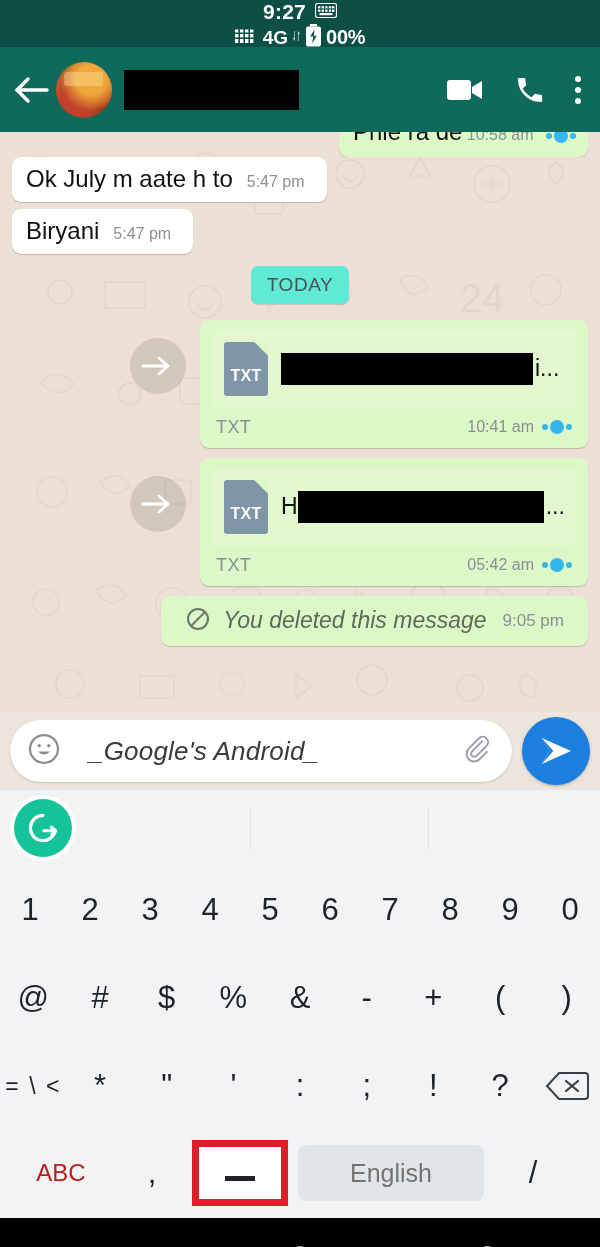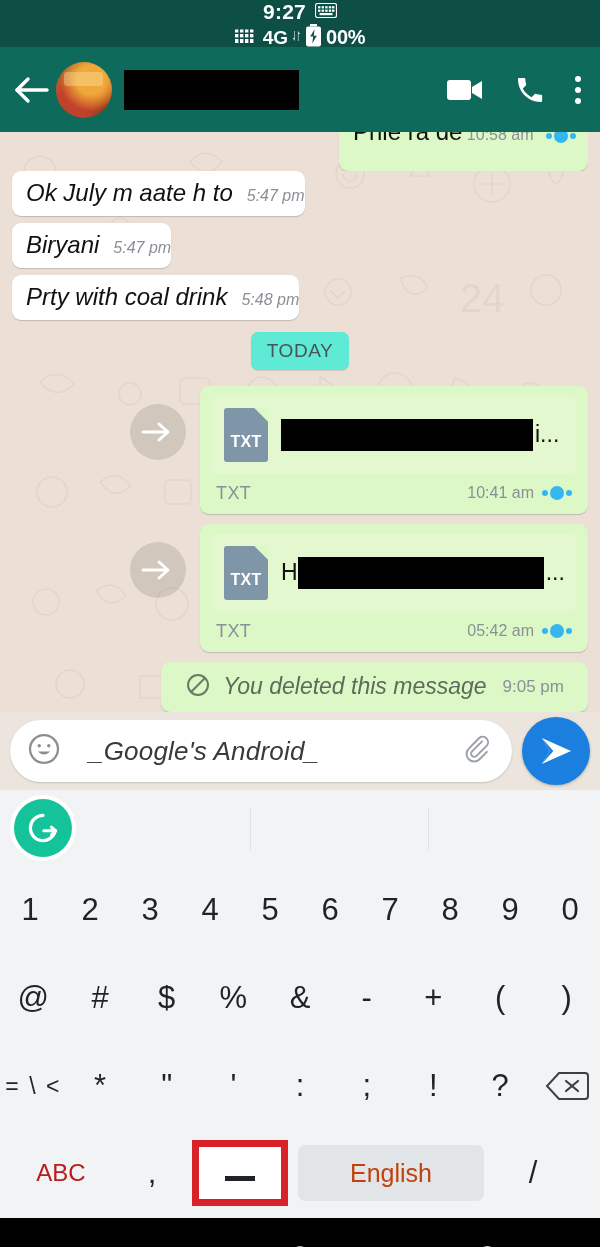--- a/index.html
+++ b/index.html
@@ -54,31 +54,31 @@
     background-color: #ece0d6;
   }
   .chat-bg { position:absolute; inset:0; opacity:.5; }
   .chat-inner { position: relative; padding: 0 12px; }
 
   .row { display: flex; margin-bottom: 7px; }
   .row.out { justify-content: flex-end; }
   .row.in  { justify-content: flex-start; }
 
   .bubble {
-    position: relative; border-radius: 9px; padding: 9px 0 9px 14px;
-    box-shadow: 0 1px 1px rgba(0,0,0,.18); max-width: 420px; font-style: italic;
+    position: relative; border-radius: 9px; padding: 9px 22px 9px 14px;
+    box-shadow: 0 1px 1px rgba(0,0,0,.18); max-width: 420px;
   }
   .bubble.in  { background: #fff; }
 
   .b-line { display: flex; align-items: baseline; gap: 14px; }
   .b-text { font-size: 24px; color: #111; line-height: 1.12; white-space: nowrap; }
   .b-time { font-size: 16px; color: #8b9096; white-space: nowrap; }
 
   
-  .clip-row { height: 39px; overflow:hidden; display:flex; justify-content:flex-end; padding-right:0; }
+  .clip-row { height: 25px; overflow:hidden; display:flex; justify-content:flex-end; padding-right:0; }
   .clip-bubble {
     background:#dcf8c6; border-radius:9px; padding:9px 12px 9px 14px;
     margin-top:-22px; box-shadow:0 1px 1px rgba(0,0,0,.18);
   }
   .ticks { display:inline-flex; align-items:center; gap:2px; margin-left:8px; vertical-align:middle; }
   .ticks i { display:block; border-radius:50%; background:#34b7f1; }
   .ticks i.sm { width:6px; height:6px; }
   .ticks i.lg { width:14px; height:14px; }
 
   .day-row { display:flex; justify-content:center; margin: 12px 0 16px; }
@@ -165,21 +165,21 @@
   .key.period { flex:0 0 76px; font-size:31px; }
   .underscore-key {
     flex:0 0 96px; height:66px; margin:0 4px; background:#fff;
     border:7px solid #d82128; display:flex; align-items:center; justify-content:center;
     cursor:pointer;
   }
   .us-glyph { width:30px; height:5px; background:#1f2226; margin-top:10px; }
   .space-key {
     flex:0 0 186px; height:56px; background:#e2e5e8; border-radius:8px;
     display:flex; align-items:center; justify-content:center;
-    color:#c2410c; font-size:25px; cursor:pointer; margin:0 6px;
+    color:#737373; font-size:25px; cursor:pointer; margin:0 6px;
   }
 
   
   .navbar {
     height:77px; background:#000; display:flex; align-items:center;
     justify-content:center; gap:128px;
   }
   .nav-btn { width:60px; height:46px; display:flex; align-items:center; justify-content:center; cursor:pointer; }
   .nav-recents { display:flex; flex-direction:column; gap:8px; }
 </style>
@@ -366,28 +366,20 @@
         </div>
       </div>
       <div class="row in">
         <div class="bubble in">
           <div class="b-line">
             <span class="b-text">Biryani</span>
             <span class="b-time">5:47 pm</span>
           </div>
         </div>
       </div>
-      <div class="row in">
-        <div class="bubble in">
-          <div class="b-line">
-            <span class="b-text">Prty with coal drink</span>
-            <span class="b-time">5:48 pm</span>
-          </div>
-        </div>
-      </div>
 
       <div class="day-row">
         <span class="day-pill">TODAY</span>
       </div>
 
       <div class="file-row">
         <div class="fwd-circle">
           <svg width="34" height="26" viewBox="0 0 34 26" aria-hidden="true">
             <g fill="none" stroke="#fff" stroke-width="3" stroke-linecap="round" stroke-linejoin="round">
               <line x1="2" y1="13" x2="24" y2="13"></line>

